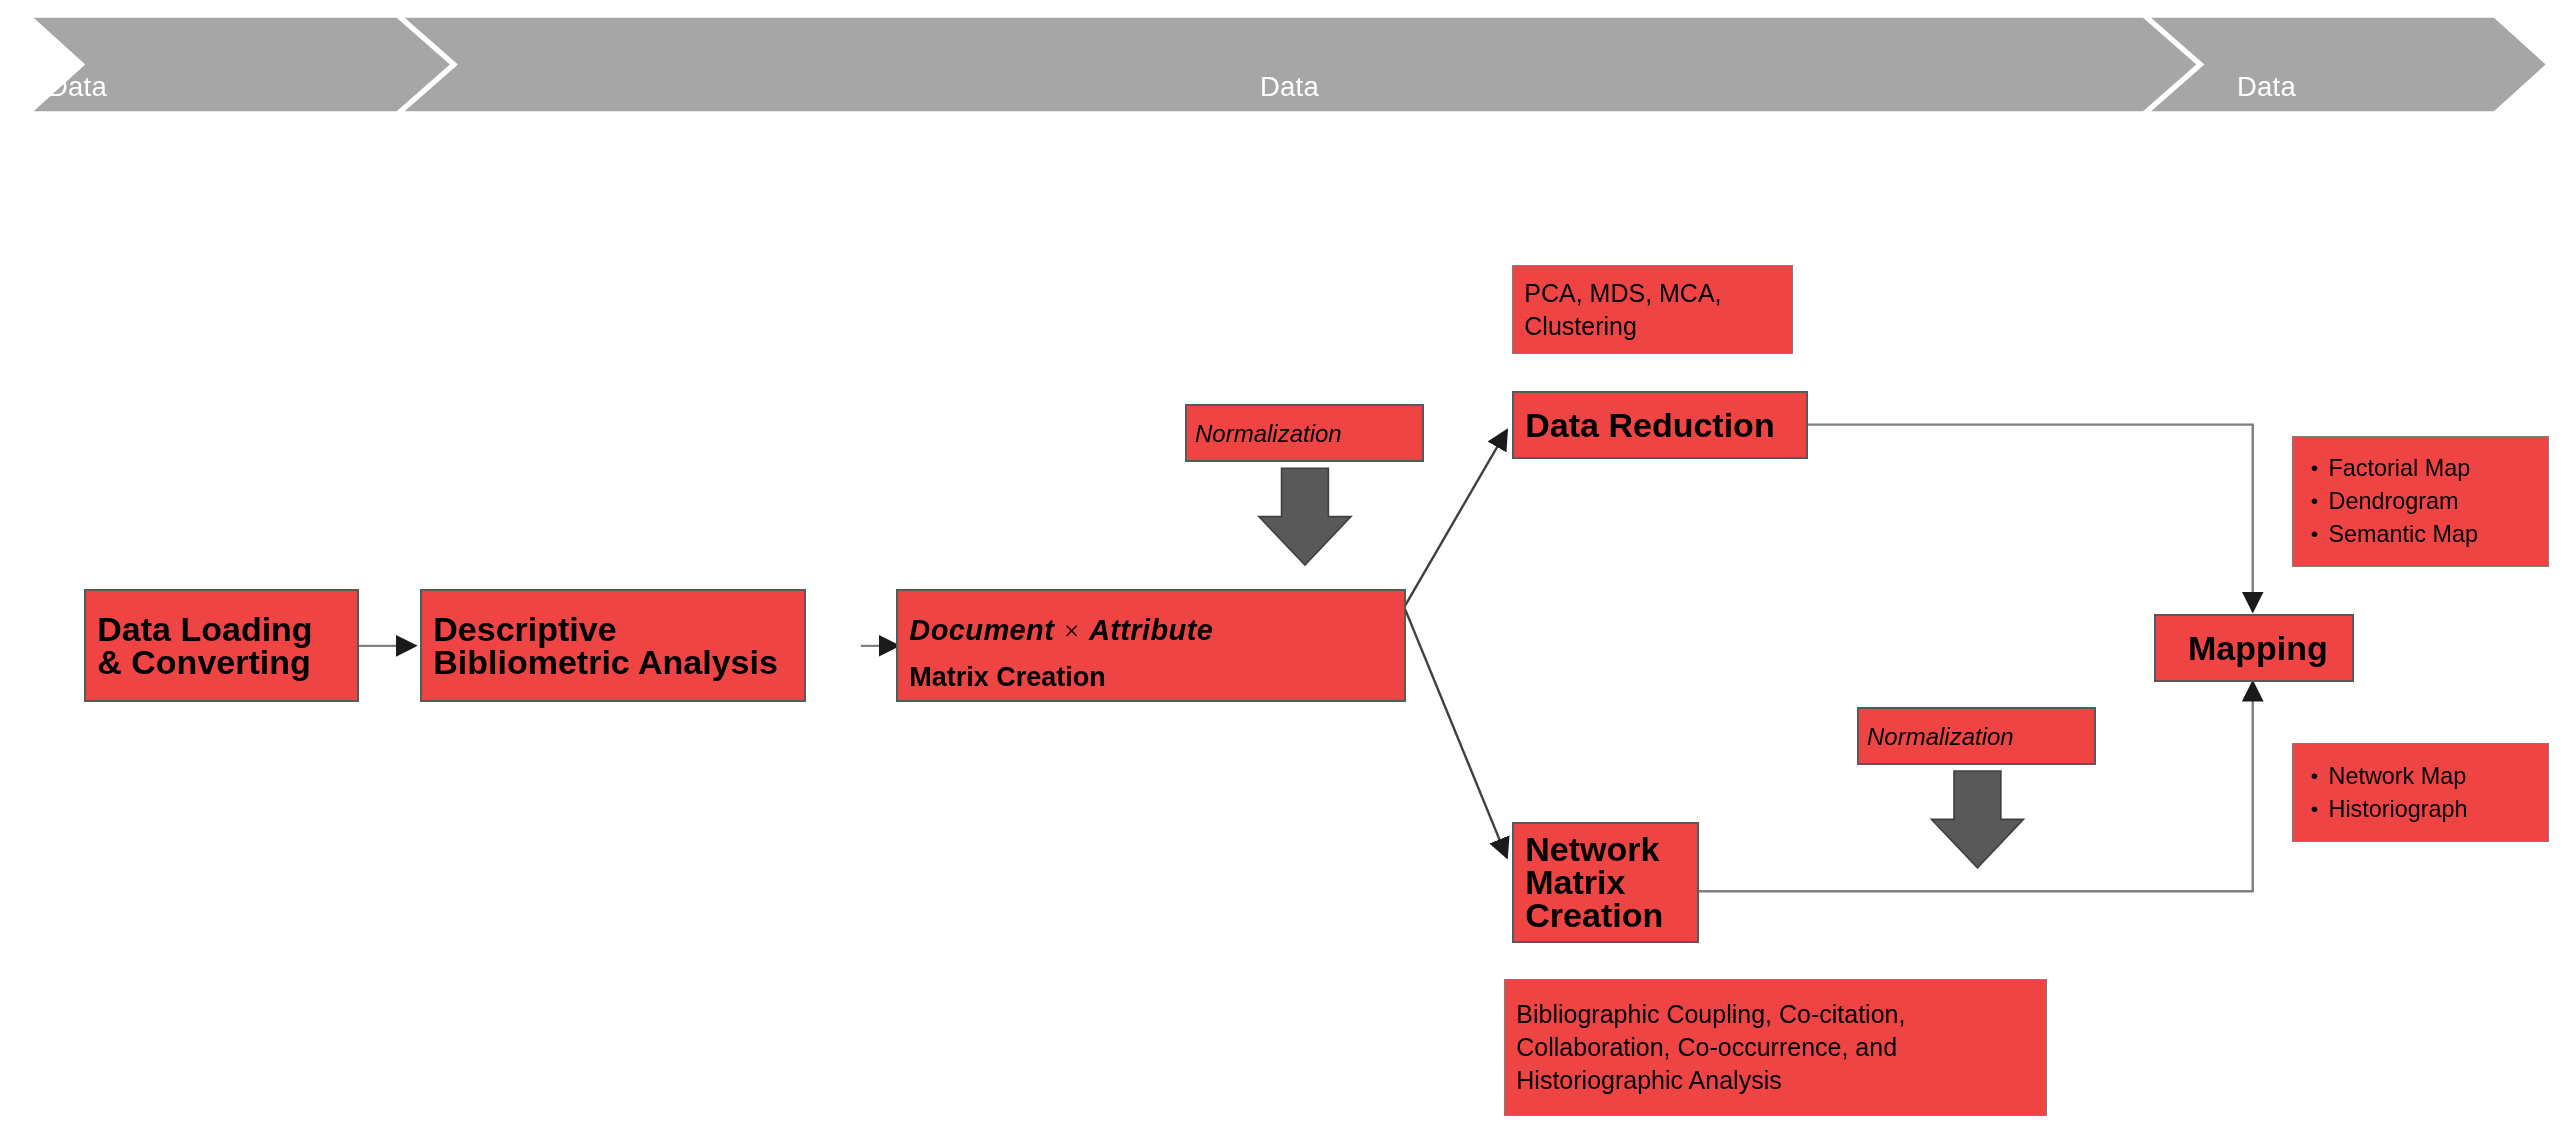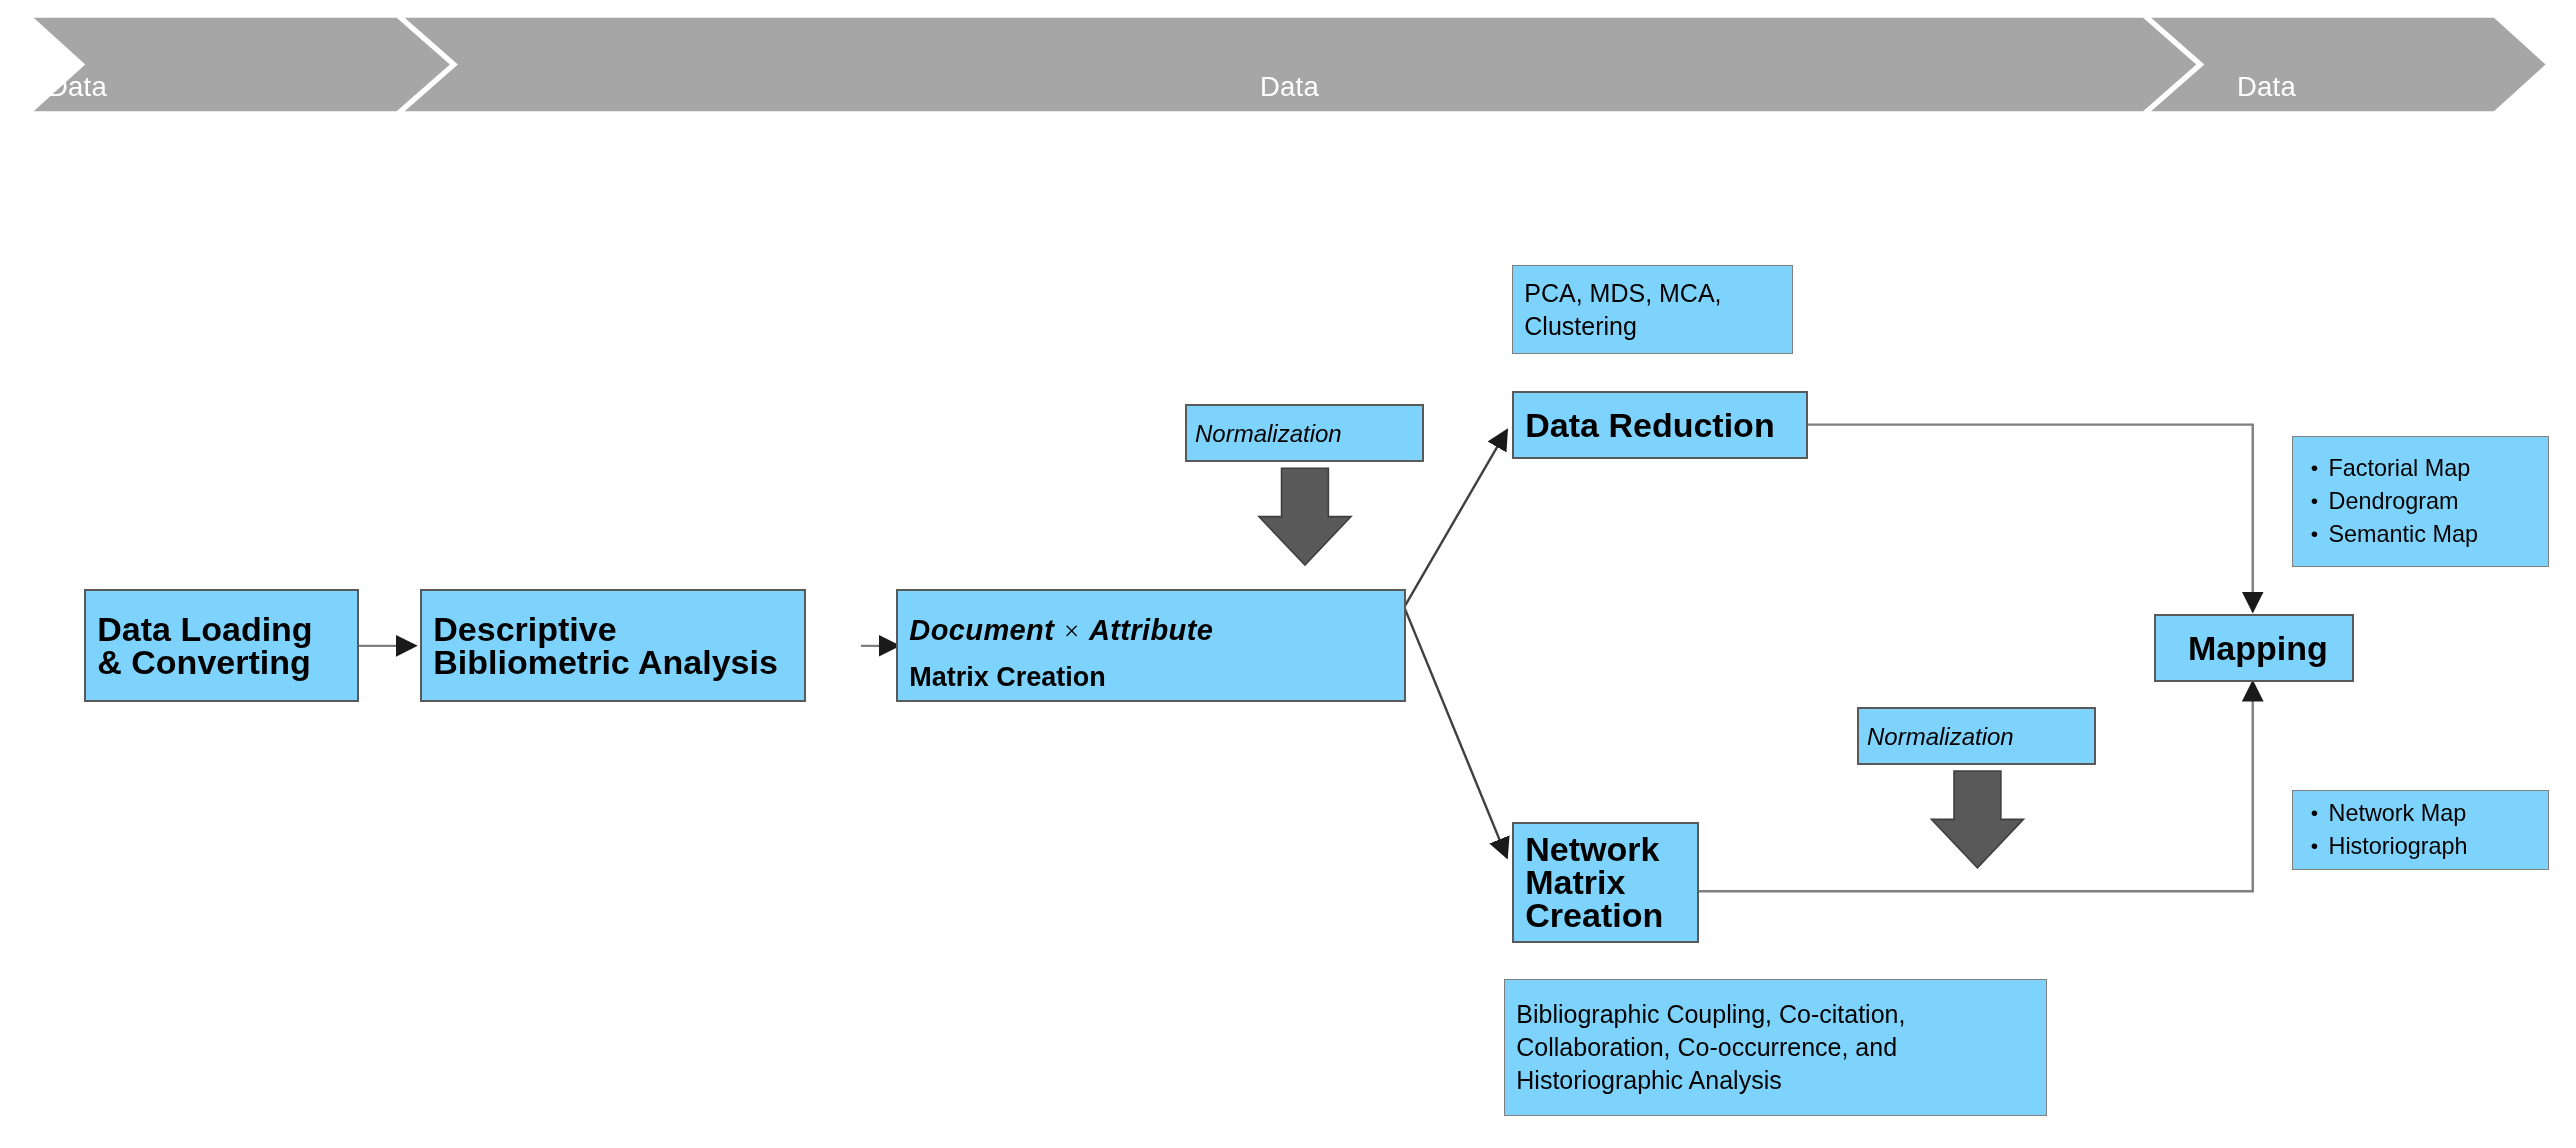--- a/index.html
+++ b/index.html
@@ -16,21 +16,21 @@
     letter-spacing:0.2px;white-space:pre-line;
   }
   #banner-label-0{left:48px;  top:69px;  width:226px;}
   #banner-label-1{left:1260px;top:69px;  width:226px;}
   #banner-label-2{left:2237px;top:69px;  width:226px;}
 
   
   .wires{position:absolute;left:0;top:0;width:2576px;height:1148px;}
 
   
-  .node{position:absolute;box-sizing:border-box;background:#7dd3fc;
+  .node{position:absolute;box-sizing:border-box;background:#ef4444;
         border:2.4px solid #595959;display:flex;align-items:center;}
   .node .txt{width:100%;padding:0 11.3px;box-sizing:border-box;white-space:pre-line;}
 
   .bold  .txt{font-weight:bold;font-size:34px;line-height:33px;}
   .plain .txt{font-weight:normal;font-size:25px;line-height:33px;}
   .ital  .txt{font-style:italic;font-size:24px;line-height:31px;text-align:left;padding:0 8px;}
 
   .thin{border:1.6px solid #7f7f7f;}
 
   .mono-x{font-family:Liberation Sans, sans-serif;font-weight:bold;font-style:italic;
@@ -137,21 +137,21 @@
   </div>
 
   <div class="node plain thin" style="left:2292px;top:436px;width:257px;height:131px;">
     <ul class="bullets">
       <li>Factorial Map</li>
       <li>Dendrogram</li>
       <li>Semantic Map</li>
     </ul>
   </div>
 
-  <div class="node plain thin" style="left:2292px;top:743px;width:257px;height:80px;margin-top:47px;">
+  <div class="node plain thin" style="left:2292px;top:743px;width:257px;height:99px;">
     <ul class="bullets">
       <li>Network Map</li>
       <li>Historiograph</li>
     </ul>
   </div>
 
 </div>
 
 
 </body></html>

